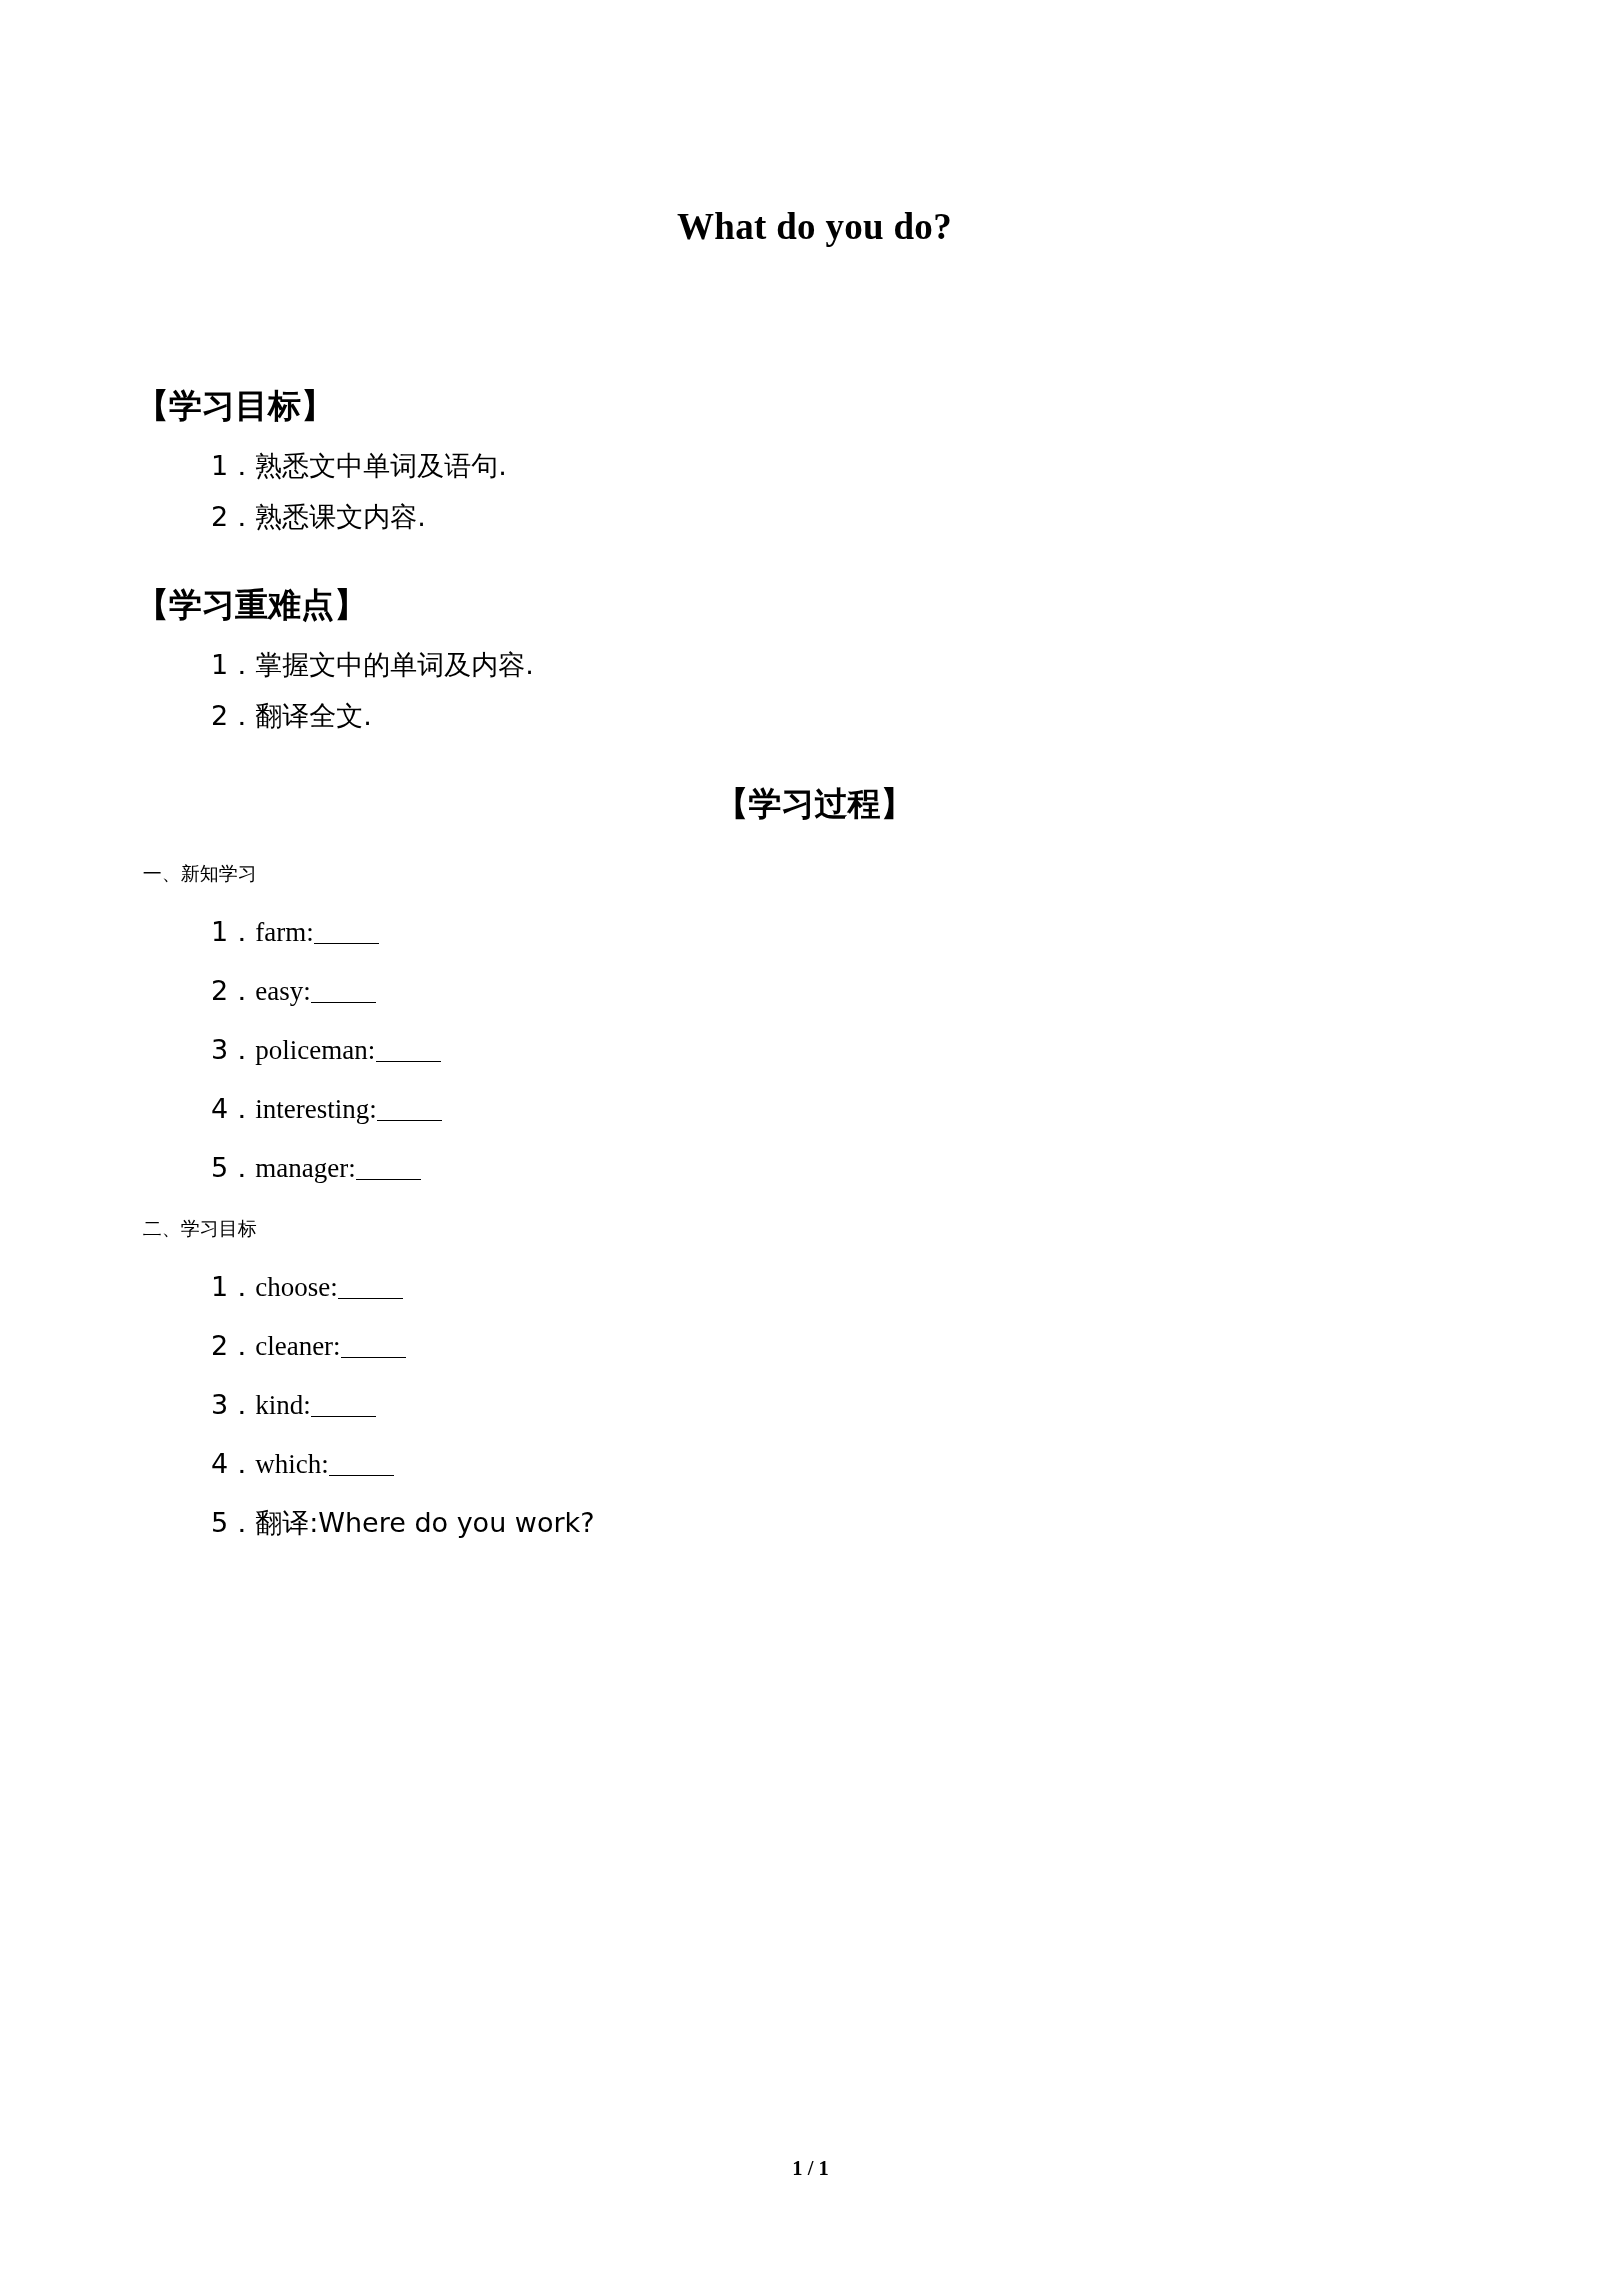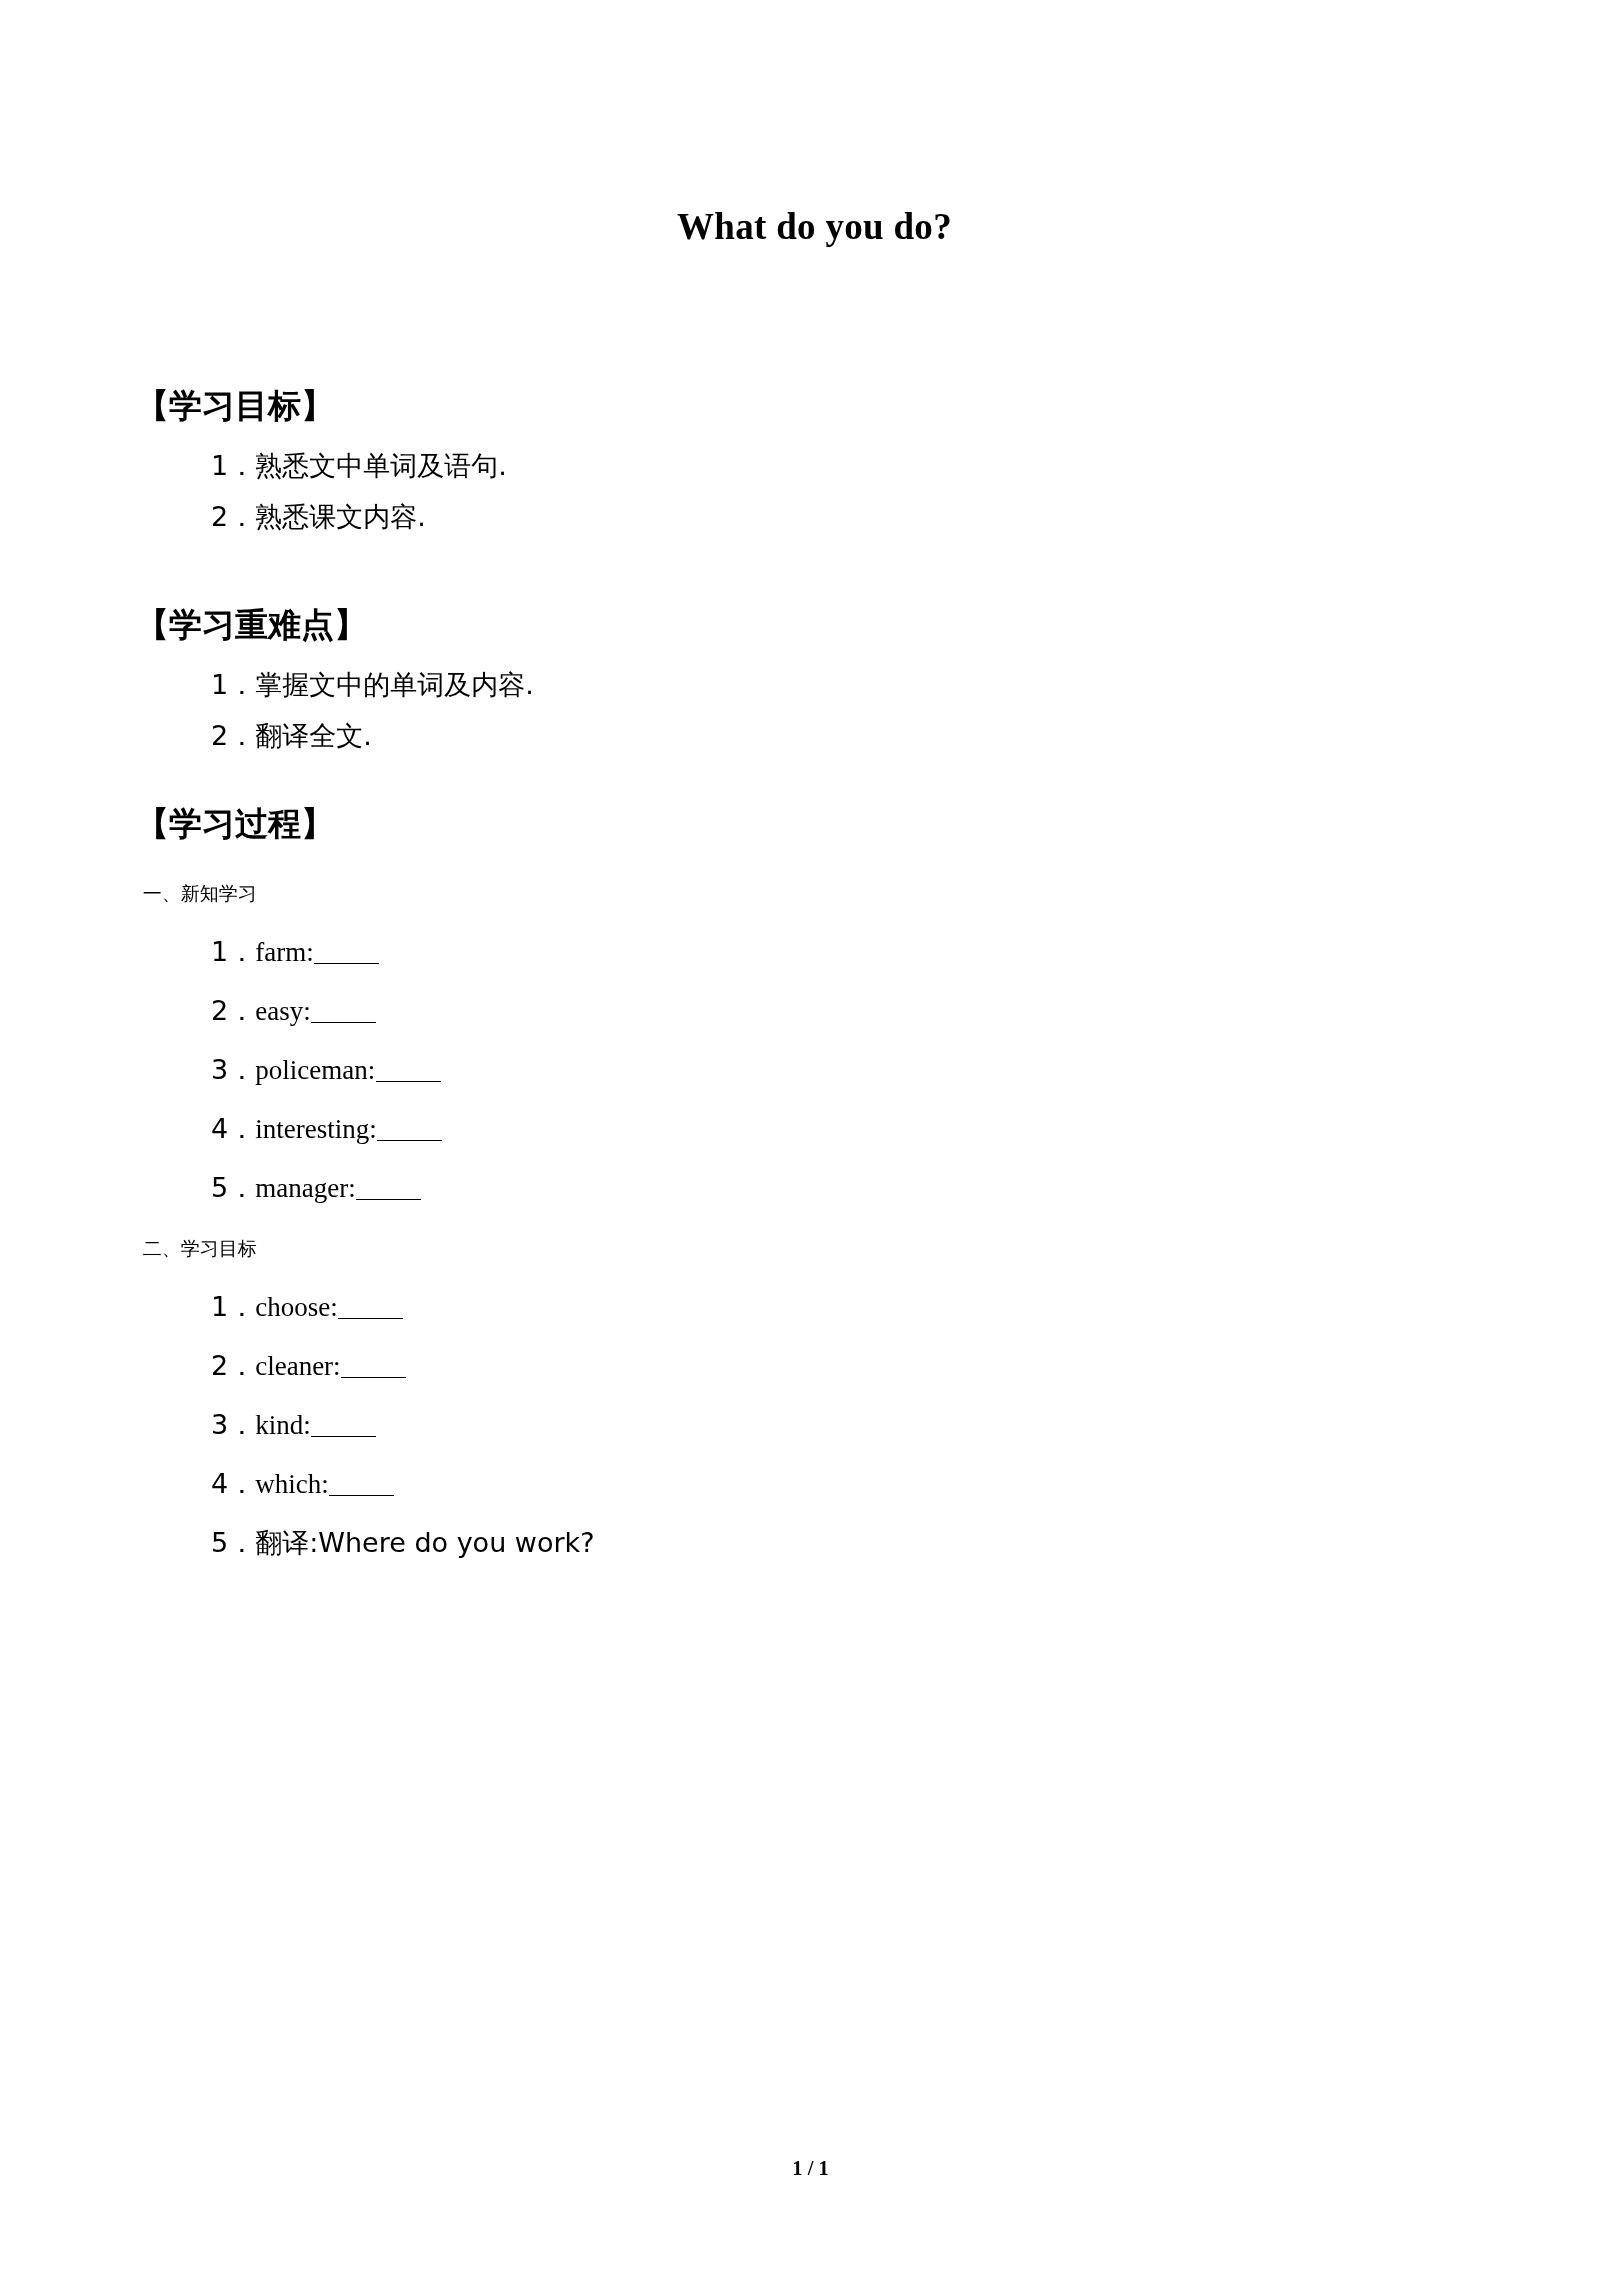--- a/index.html
+++ b/index.html
@@ -34,22 +34,22 @@
     letter-spacing: 0.3px;
   }
   .section-heading {
     font-family: Liberation Sans, sans-serif;
     font-weight: bold;
     font-size: 33px;
     margin-left: 0px;
     letter-spacing: 0px;
   }
   .sec-goals { margin-top: 136px; }
-  .sec-key  { margin-top: 72px; }
-  .sec-proc { margin-top: 52px; }
+  .sec-key  { margin-top: 52px; }
+  .sec-proc { margin-top: 52px; text-align: center; }
 
   .list {
     margin: 0;
     padding: 0;
     list-style: none;
   }
   .list li {
     font-size: 27px;
     line-height: 1.0;
     padding-left: 75px;

